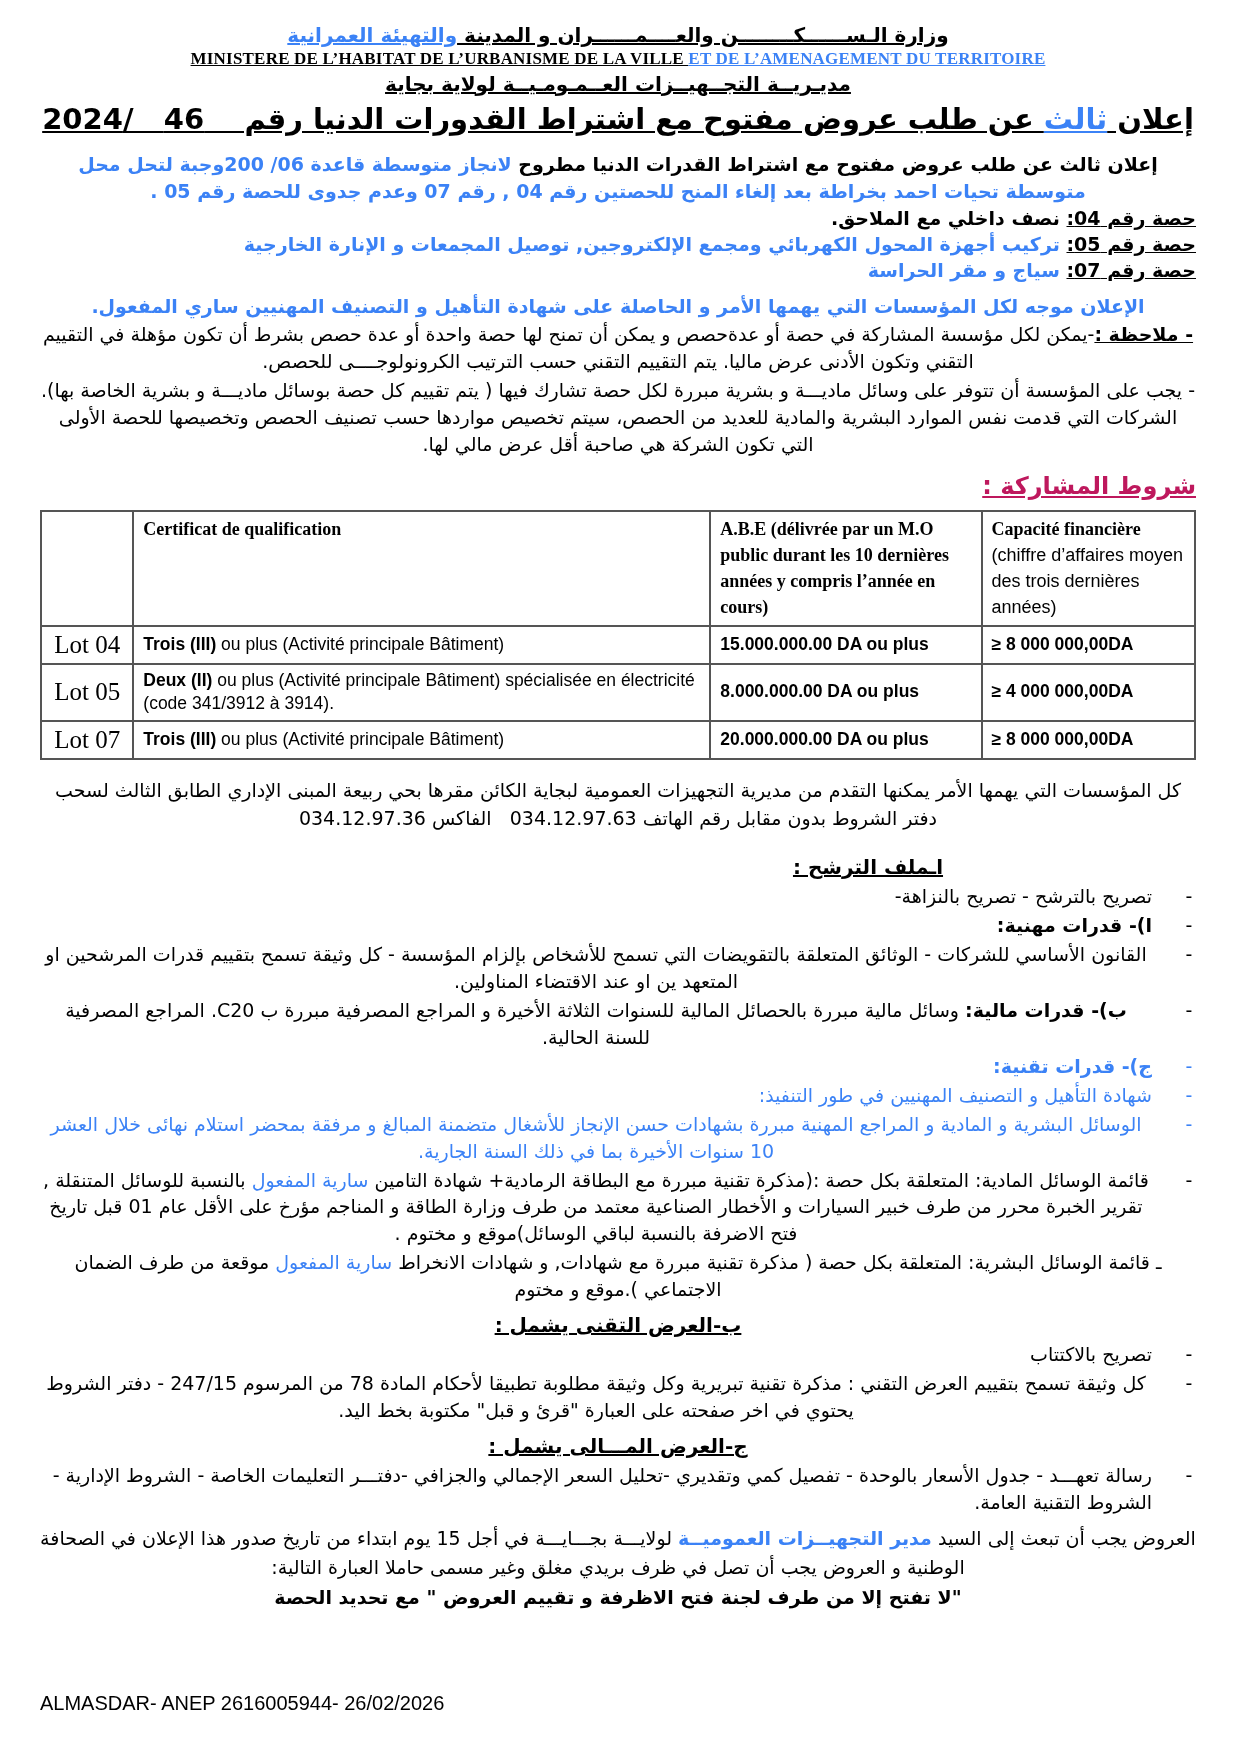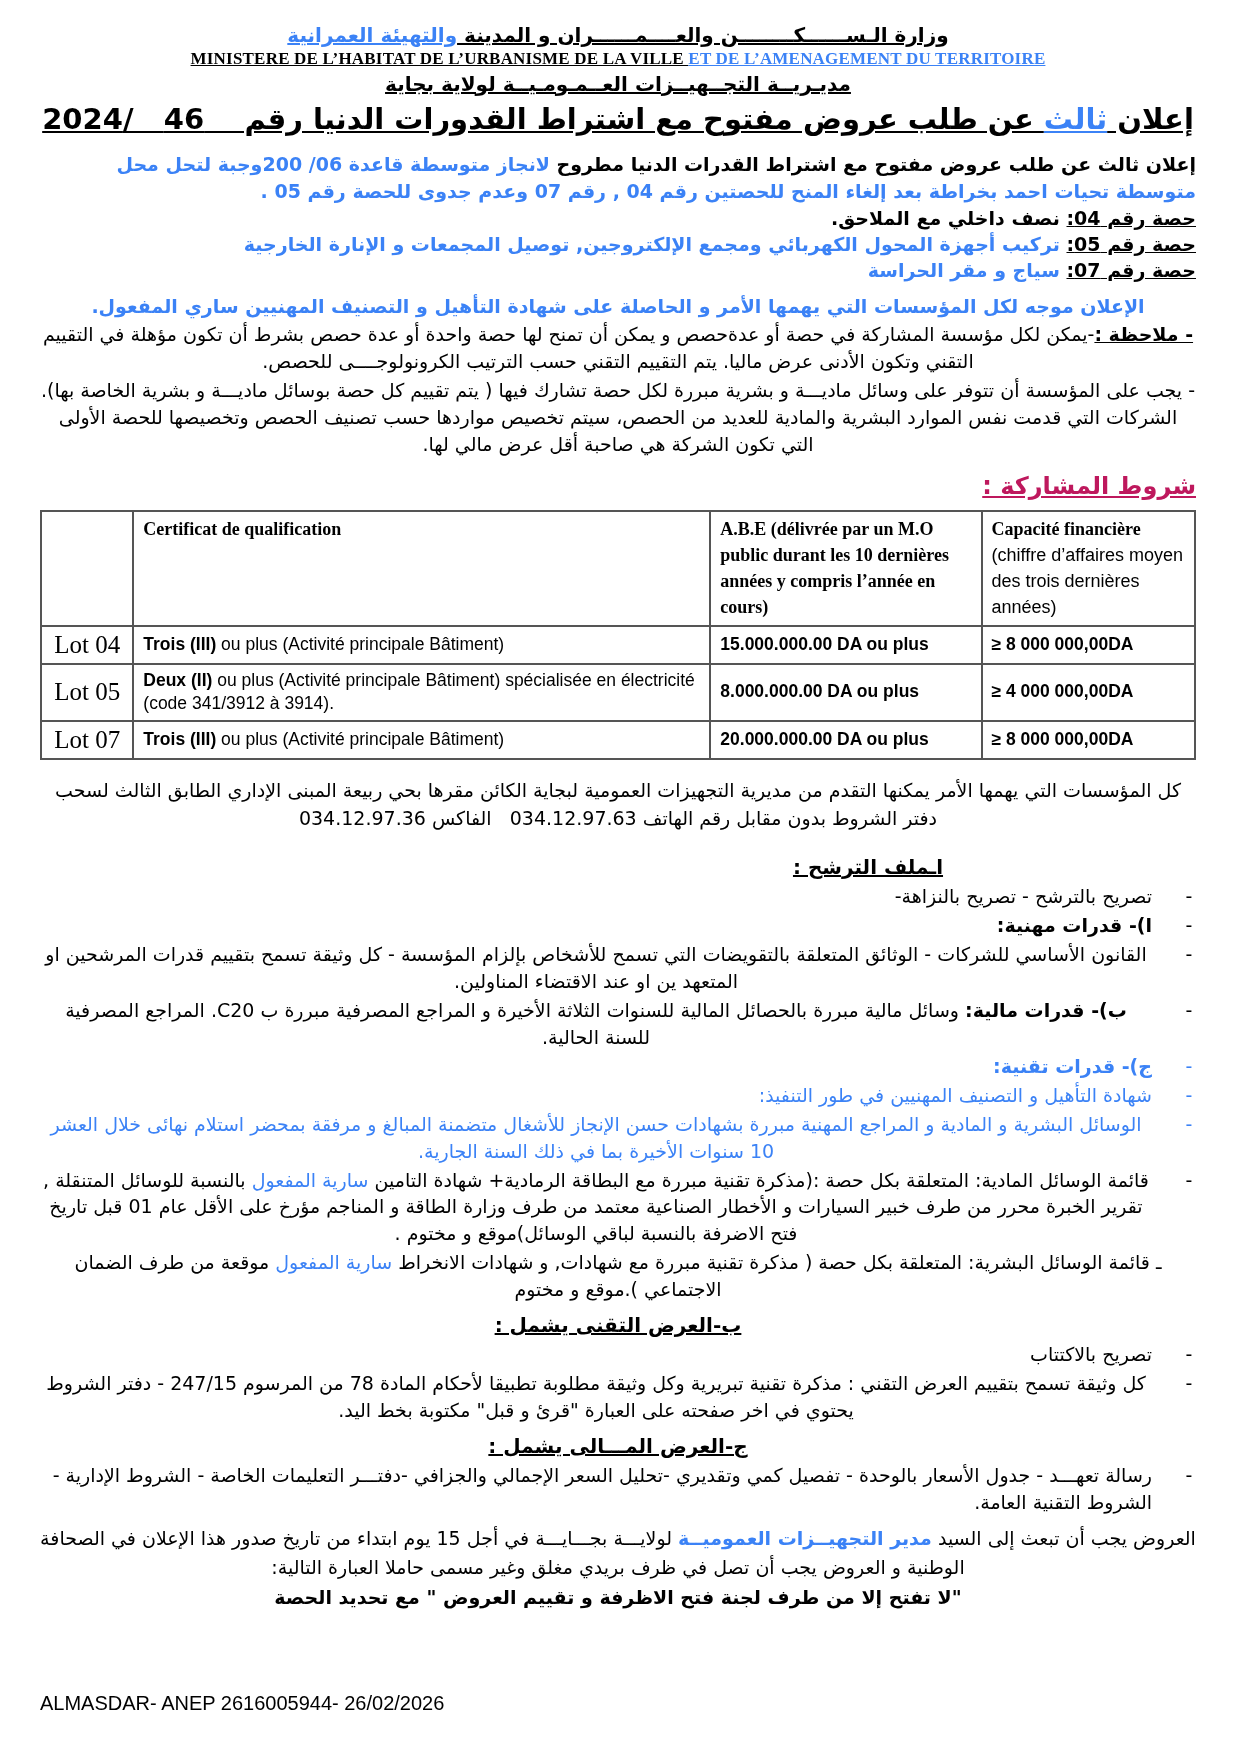--- a/index.html
+++ b/index.html
@@ -15,21 +15,21 @@
   .fr{font-family:"Liberation Serif",serif;}
 
   
   .hdr-line{text-align:center;line-height:1.32;}
   .hdr-ar{font-size:20px;font-weight:bold;}
   .hdr-fr{font-size:17px;font-weight:bold;letter-spacing:.2px;}
   .doc-title{text-align:center;font-size:29px;font-weight:bold;margin-top:4px;line-height:1.25;}
 
   
   .p{line-height:1.38;margin:2px 0;}
-  .intro{font-weight:bold;text-align:right;margin-top:14px;}
+  .intro{font-weight:bold;text-align:center;margin-top:14px;}
   .lot-line{font-weight:bold;margin:1px 0;line-height:1.32;}
   .notice{font-weight:bold;text-align:center;margin-top:10px;}
   .note-p{text-align:center;margin:2px 0;line-height:1.42;}
   .participation-h{
     text-align:right;color:#be185d;font-weight:bold;font-size:24px;
     margin:14px 0 10px;
   }
   .participation-h span{text-decoration:underline;}
 
   

